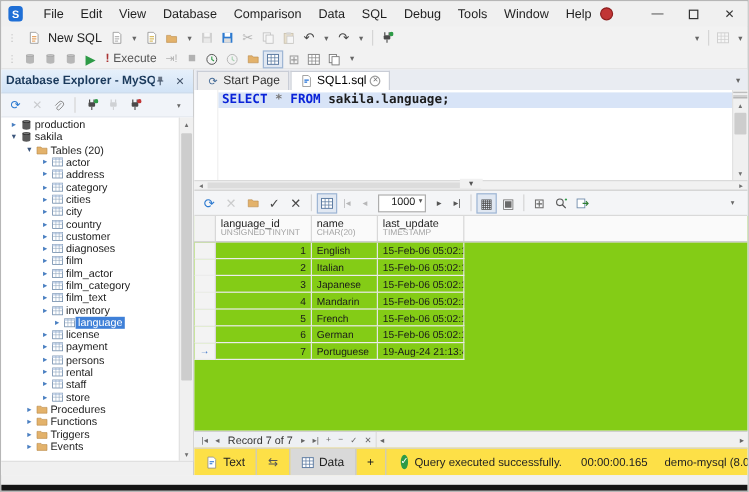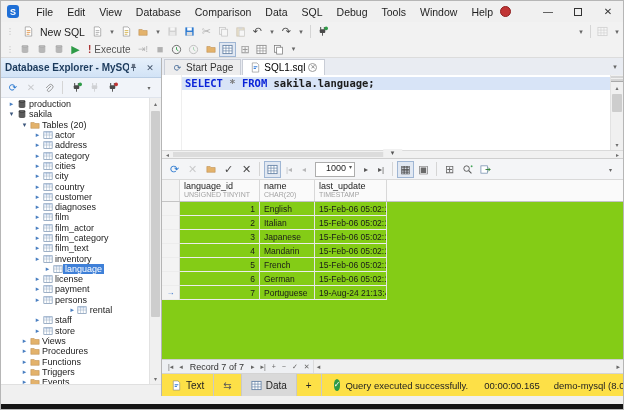--- a/index.html
+++ b/index.html
@@ -558,21 +558,21 @@
               <span class="twisty">▸</span>
               <span class="t-ico">
                 <svg class="ic" width="10" height="10" viewBox="0 0 12 12">
                   <rect x="1" y="2" width="10" height="8" fill="#fff" stroke="#6f8bab" stroke-width="0.8"></rect>
                   <rect x="1" y="2" width="10" height="2" fill="#c8d6ea"></rect>
                   <path d="M1 6h10M4.3 2v8M7.6 2v8" stroke="#8fa6c0" stroke-width="0.6"></path>
                 </svg>
               </span>
               <span class="t-label">persons</span>
             </div>
-            <div class="tree-row" style="padding-left: 32px; justify-content: center;">
+            <div class="tree-row" style="padding-left: 32px;">
               <span class="twisty">▸</span>
               <span class="t-ico">
                 <svg class="ic" width="10" height="10" viewBox="0 0 12 12">
                   <rect x="1" y="2" width="10" height="8" fill="#fff" stroke="#6f8bab" stroke-width="0.8"></rect>
                   <rect x="1" y="2" width="10" height="2" fill="#c8d6ea"></rect>
                   <path d="M1 6h10M4.3 2v8M7.6 2v8" stroke="#8fa6c0" stroke-width="0.6"></path>
                 </svg>
               </span>
               <span class="t-label">rental</span>
             </div>
@@ -590,29 +590,20 @@
             <div class="tree-row" style="padding-left: 32px;">
               <span class="twisty">▸</span>
               <span class="t-ico">
                 <svg class="ic" width="10" height="10" viewBox="0 0 12 12">
                   <rect x="1" y="2" width="10" height="8" fill="#fff" stroke="#6f8bab" stroke-width="0.8"></rect>
                   <rect x="1" y="2" width="10" height="2" fill="#c8d6ea"></rect>
                   <path d="M1 6h10M4.3 2v8M7.6 2v8" stroke="#8fa6c0" stroke-width="0.6"></path>
                 </svg>
               </span>
               <span class="t-label">store</span>
-            </div>
-            <div class="tree-row" style="padding-left: 19px;">
-              <span class="twisty">▸</span>
-              <span class="t-ico">
-                <svg class="ic" width="10" height="10" viewBox="0 0 12 12">
-                  <path d="M1 3h4l1 1.2h5V10H1z" fill="#e3b26b" stroke="#b9894a" stroke-width="0.6"></path>
-                </svg>
-              </span>
-              <span class="t-label">Views</span>
             </div>
             <div class="tree-row" style="padding-left: 19px;">
               <span class="twisty">▸</span>
               <span class="t-ico">
                 <svg class="ic" width="10" height="10" viewBox="0 0 12 12">
                   <path d="M1 3h4l1 1.2h5V10H1z" fill="#e3b26b" stroke="#b9894a" stroke-width="0.6"></path>
                 </svg>
               </span>
               <span class="t-label">Procedures</span>
             </div>

